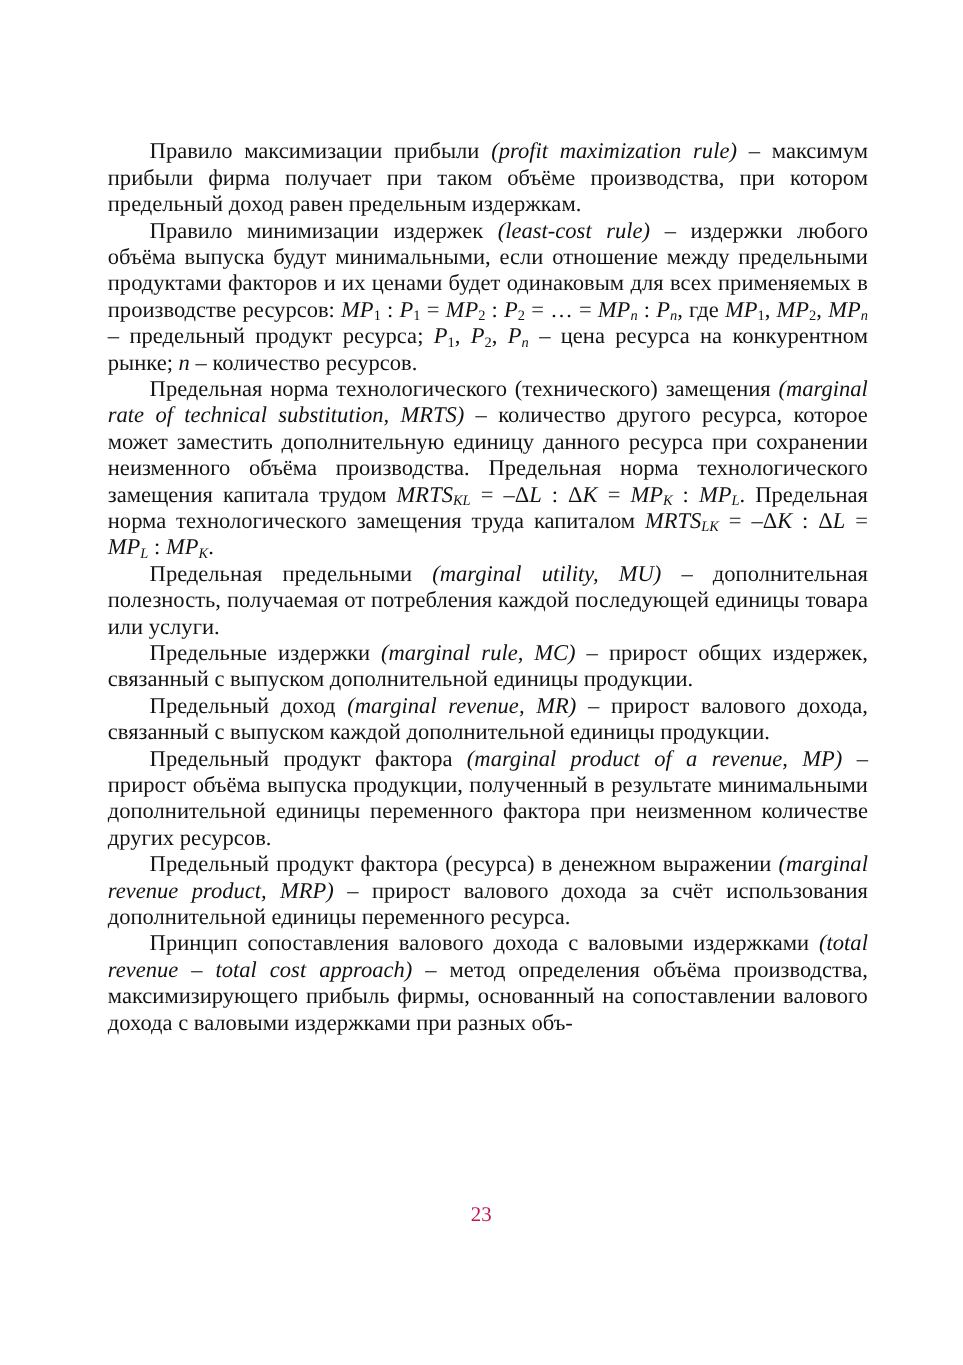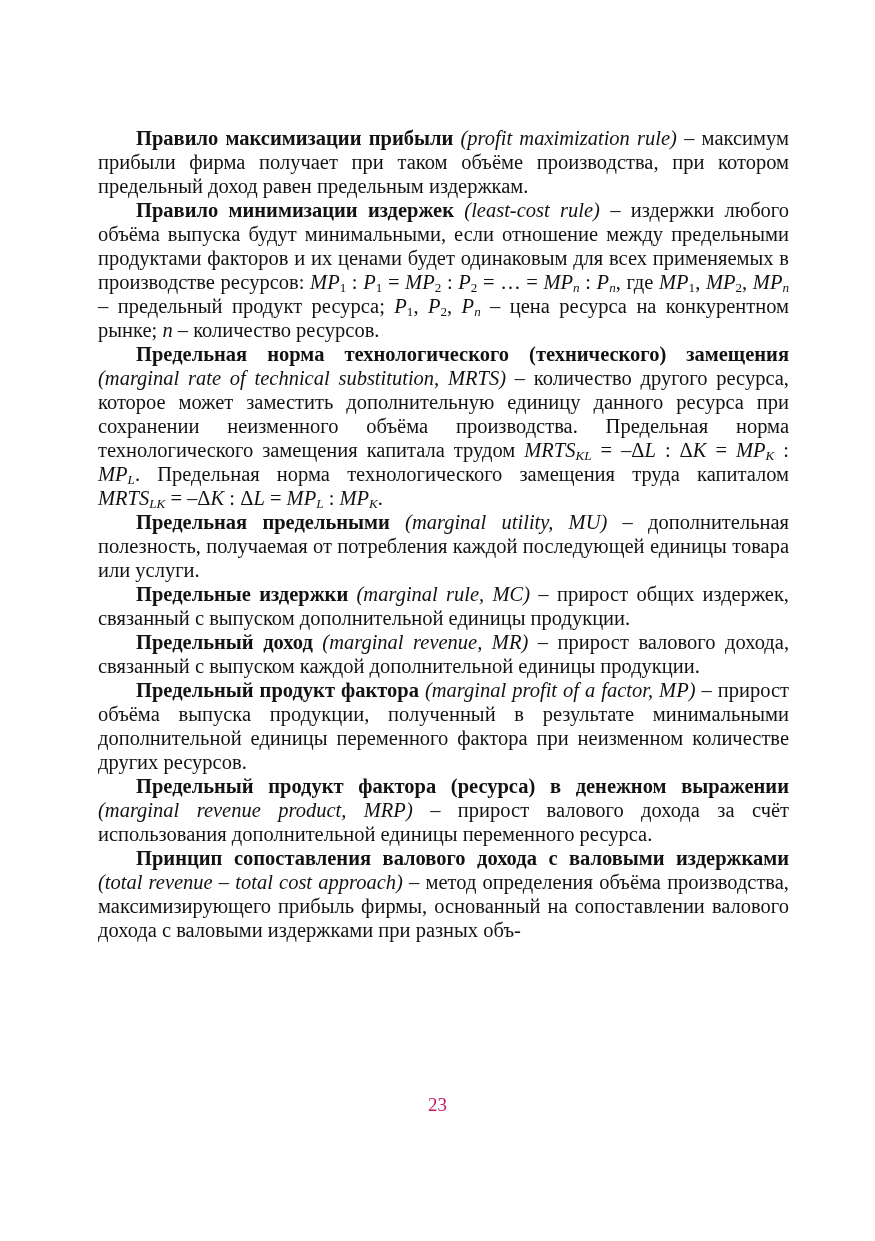--- a/index.html
+++ b/index.html
@@ -23,21 +23,21 @@
     width: 691px;
     font-size: 20.5px;
     line-height: 24px;
     text-align: justify;
   }
   .para {
     margin: 0;
     padding: 0;
     text-indent: 38px;
   }
-  .b { font-weight: bold; }
+  .b { font-weight: normal; }
   .i { font-style: italic; }
   sub {
     font-size: 64%;
     font-style: normal;
     line-height: 0;
     vertical-align: baseline;
     position: relative;
     bottom: -0.25em;
   }
   sub.i { font-style: italic; }
@@ -55,18 +55,18 @@
 <body>
 
 <div class="page">
   <div class="text-block" id="defs">
       <p class="para"><span class="b">Правило максимизации прибыли</span><span> </span><span class="i">(profit maximization rule)</span><span> – максимум прибыли фирма получает при таком объёме производства, при котором предельный доход равен предельным издержкам.</span></p>
       <p class="para"><span class="b">Правило минимизации издержек</span><span> </span><span class="i">(least-cost rule)</span><span> – издержки любого объёма выпуска будут минимальными, если отношение между предельными продуктами факторов и их ценами будет одинаковым для всех применяемых в производстве ресурсов: </span><span class="i">MP<sub>1</sub></span><span> : </span><span class="i">P<sub>1</sub></span><span> = </span><span class="i">MP<sub>2</sub></span><span> : </span><span class="i">P<sub>2</sub></span><span> = … = </span><span class="i">MP<sub class="i">n</sub></span><span> : </span><span class="i">P<sub class="i">n</sub></span><span>, где </span><span class="i">MP<sub>1</sub></span><span>, </span><span class="i">MP<sub>2</sub></span><span>, </span><span class="i">MP<sub class="i">n</sub></span><span> – предельный продукт ресурса; </span><span class="i">P<sub>1</sub></span><span>, </span><span class="i">P<sub>2</sub></span><span>, </span><span class="i">P<sub class="i">n</sub></span><span> – цена ресурса на конкурентном рынке; </span><span class="i">n</span><span> – количество ресурсов.</span></p>
       <p class="para"><span class="b">Предельная норма технологического (технического) замещения</span><span> </span><span class="i">(marginal rate of technical substitution, MRTS)</span><span> – количество другого ресурса, которое может заместить дополнительную единицу данного ресурса при сохранении неизменного объёма производства. Предельная норма технологического замещения капитала трудом </span><span class="i">MRTS<sub class="i">KL</sub></span><span> = –Δ</span><span class="i">L</span><span> : Δ</span><span class="i">K</span><span> = </span><span class="i">MP<sub class="i">K</sub></span><span> : </span><span class="i">MP<sub class="i">L</sub></span><span>. Предельная норма технологического замещения труда капиталом </span><span class="i">MRTS<sub class="i">LK</sub></span><span> = –Δ</span><span class="i">K</span><span> : Δ</span><span class="i">L</span><span> = </span><span class="i">MP<sub class="i">L</sub></span><span> : </span><span class="i">MP<sub class="i">K</sub></span><span>.</span></p>
       <p class="para"><span class="b">Предельная предельными</span><span> </span><span class="i">(marginal utility, MU)</span><span> – дополнительная полезность, получаемая от потребления каждой последующей единицы товара или услуги.</span></p>
       <p class="para"><span class="b">Предельные издержки</span><span> </span><span class="i">(marginal rule, MC)</span><span> – прирост общих издержек, связанный с выпуском дополнительной единицы продукции.</span></p>
       <p class="para"><span class="b">Предельный доход</span><span> </span><span class="i">(marginal revenue, MR)</span><span> – прирост валового дохода, связанный с выпуском каждой дополнительной единицы продукции.</span></p>
-      <p class="para"><span class="b">Предельный продукт фактора</span><span> </span><span class="i">(marginal profit of a factor, MP)</span><span> – прирост объёма выпуска продукции, полученный в результате минимальными дополнительной единицы переменного фактора при неизменном количестве других ресурсов.</span></p>
+      <p class="para"><span class="b">Предельный продукт фактора</span><span> </span><span class="i">(marginal product of a revenue, MP)</span><span> – прирост объёма выпуска продукции, полученный в результате минимальными дополнительной единицы переменного фактора при неизменном количестве других ресурсов.</span></p>
       <p class="para"><span class="b">Предельный продукт фактора (ресурса) в денежном выражении</span><span> </span><span class="i">(marginal revenue product, MRP)</span><span> – прирост валового дохода за счёт использования дополнительной единицы переменного ресурса.</span></p>
       <p class="para"><span class="b">Принцип сопоставления валового дохода с валовыми издержками</span><span> </span><span class="i">(total revenue – total cost approach)</span><span> – метод определения объёма производства, максимизирующего прибыль фирмы, основанный на сопоставлении валового дохода с валовыми издержками при разных объ-</span></p>
     </div>
   <div class="page-number">23</div>
 </div>
 
 </body></html>

